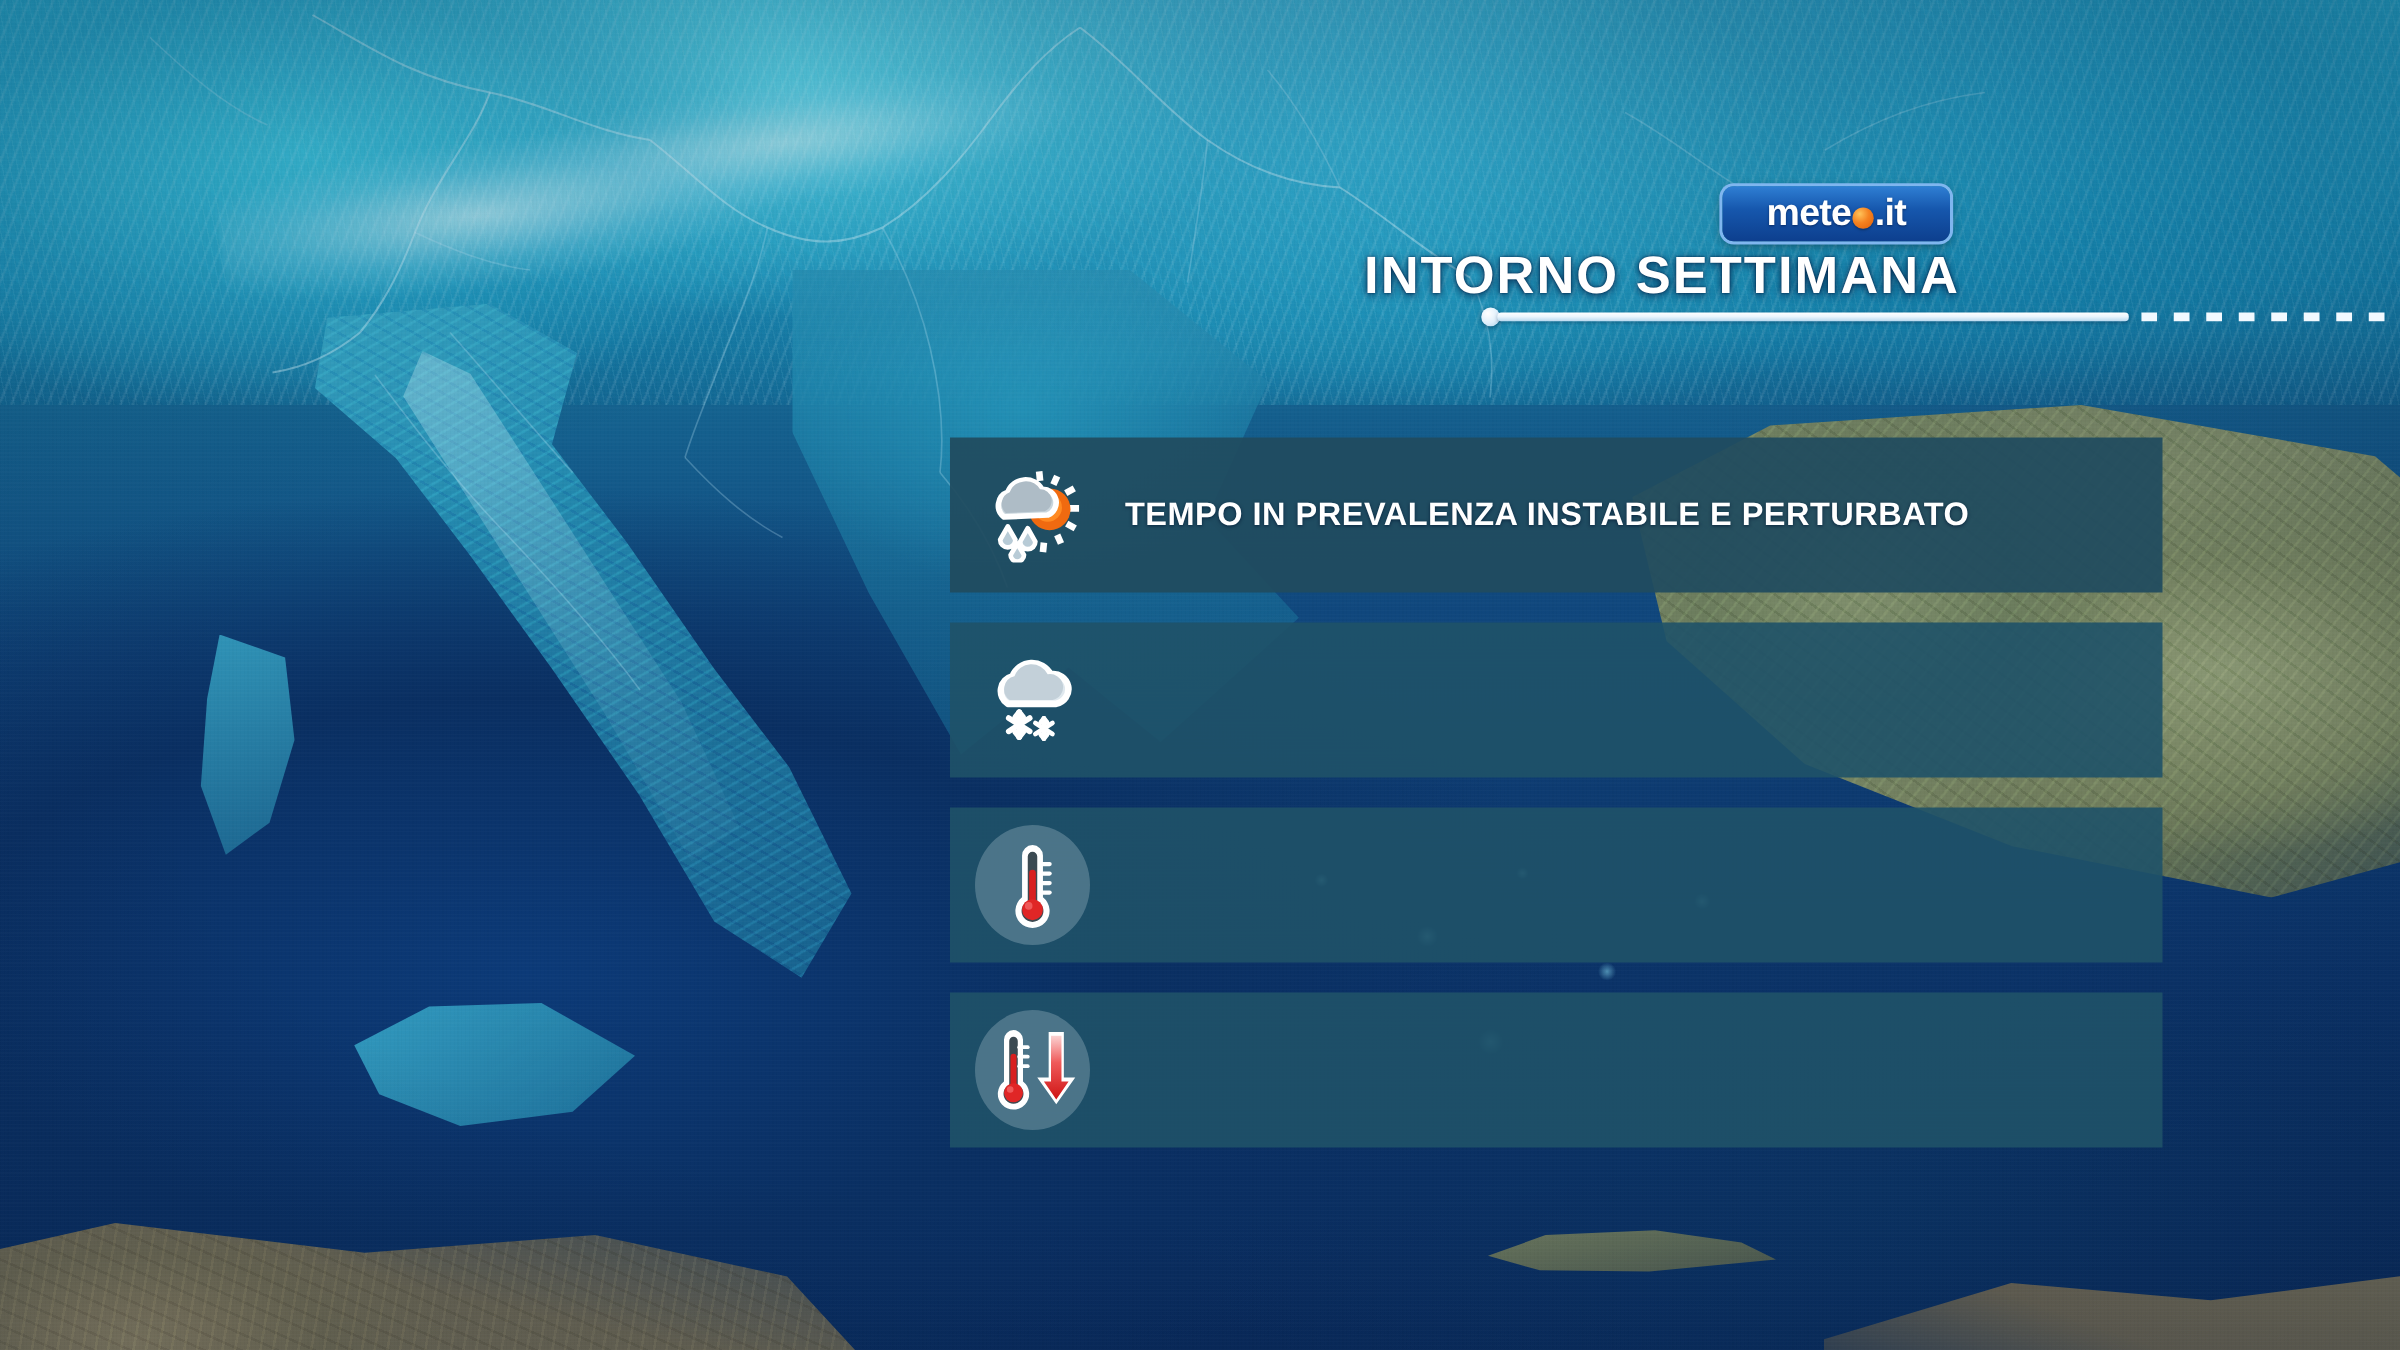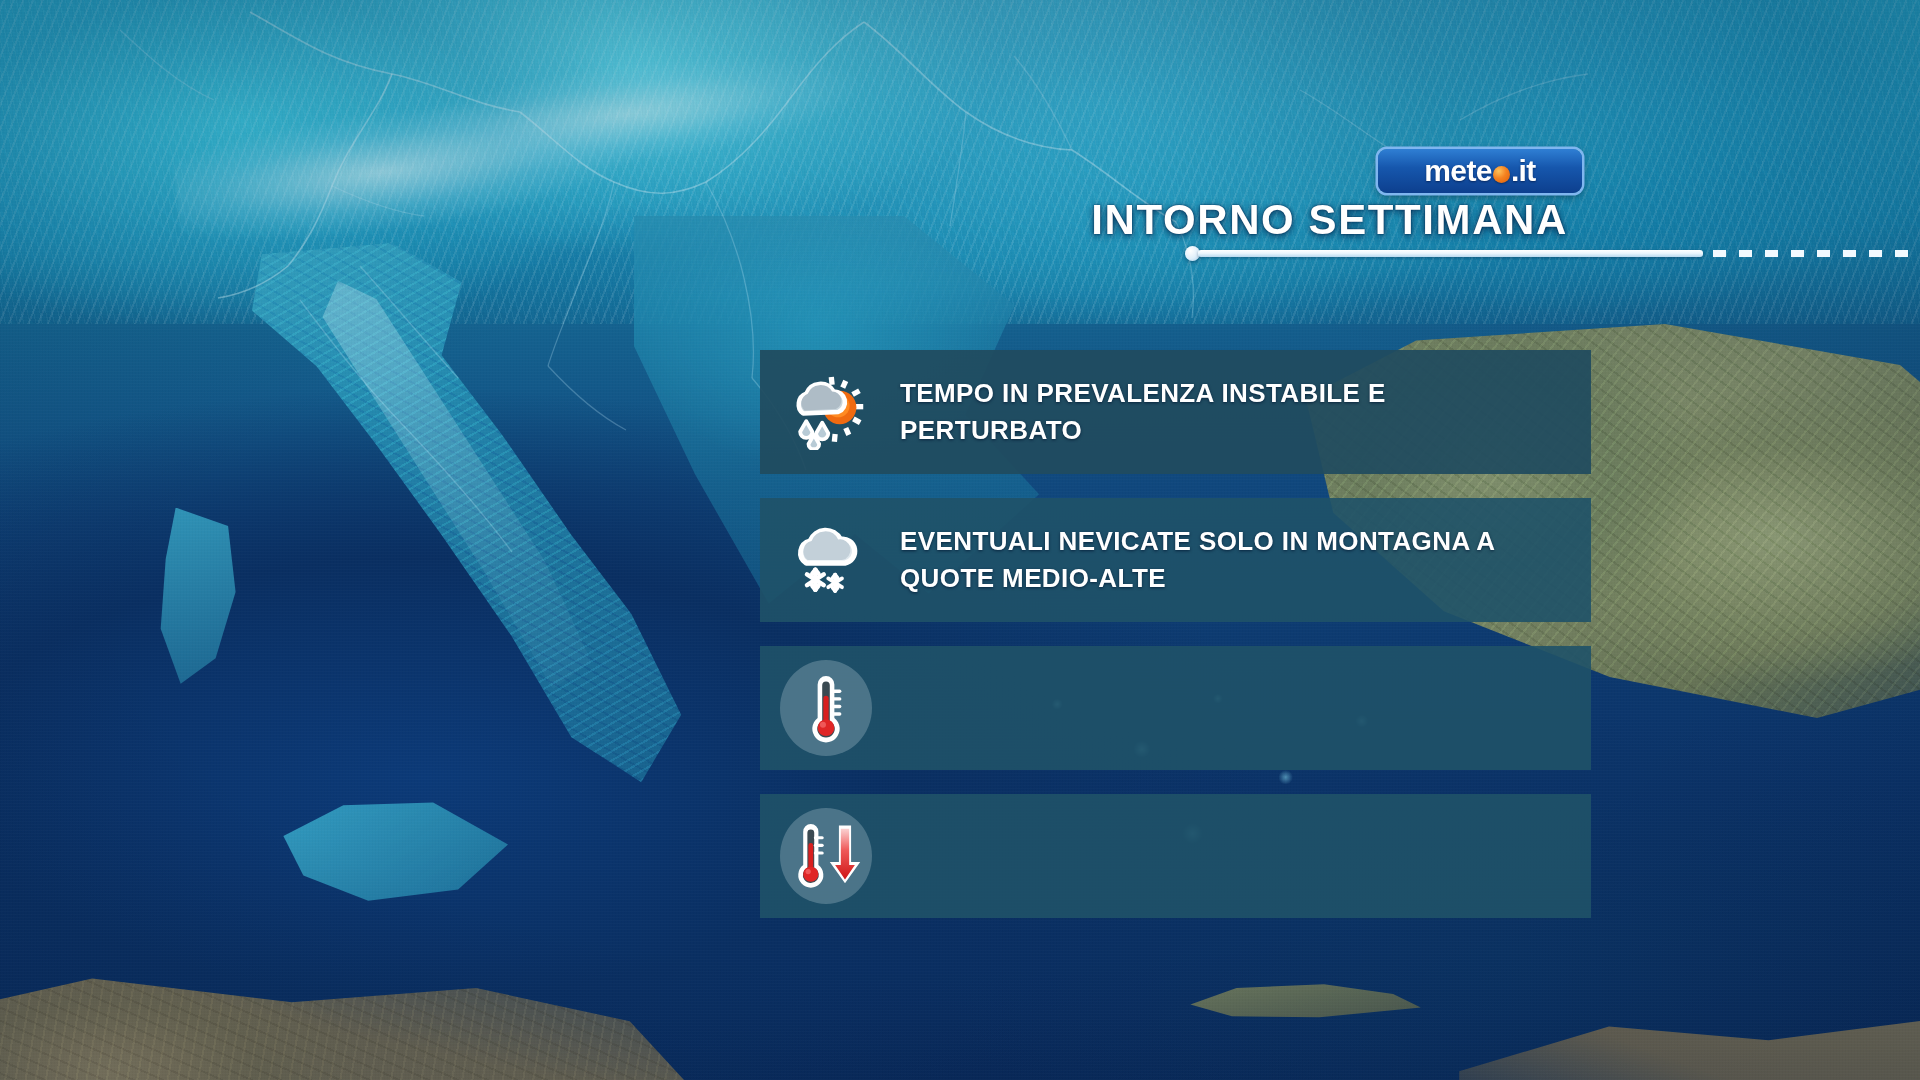--- a/index.html
+++ b/index.html
@@ -168,21 +168,21 @@
     background-image:
       repeating-linear-gradient(0deg, rgba(255,255,255,.05) 0 1px, rgba(0,0,0,0) 1px 3px),
       repeating-linear-gradient(90deg, rgba(0,0,0,.05) 0 1px, rgba(0,0,0,0) 1px 3px);
   }
 
   
   #header { position:absolute; left:0; top:0; width:100%; height:330px; }
 
   #brand-logo {
     position:absolute; left:1378px; top:149px;
-    width:204px; height:44px;
+    width:182px; height:44px;
     border-radius:9px;
     background:linear-gradient(180deg,#2f7fd4 0%, #1657ad 42%, #0d3f8e 100%);
     box-shadow:0 0 0 2.5px #7fb6ef, 0 3px 9px rgba(0,0,0,.45);
     display:flex; align-items:center; justify-content:center;
   }
   #brand-logo .logo-text {
     font-size:30px; font-weight:bold; color:#fff;
     letter-spacing:-.6px; line-height:1;
     display:flex; align-items:center;
     text-shadow:0 1px 2px rgba(0,20,60,.6);
@@ -214,21 +214,21 @@
     border-radius:3px; box-shadow:0 1px 3px rgba(0,20,50,.35);
   }
   #timeline .tl-dashed {
     position:absolute; left:528px; top:5px; right:0; height:7px;
     background-image:linear-gradient(90deg, #f2f9ff 0 13px, rgba(255,255,255,0) 13px 26px);
     background-size:26px 7px; background-repeat:repeat-x;
   }
 
   
   #info-rows {
-    position:absolute; left:760px; top:350px; width:831px;
+    position:absolute; left:760px; top:350px; width:970px;
     display:flex; flex-direction:column; gap:24px;
   }
   .info-row {
     position:relative;
     display:flex; align-items:center;
     background:rgba(31,82,104,.90);
     min-height:112px;
     padding:10px 22px 10px 14px;
   }
   .info-row.row-dark { background:rgba(32,75,95,.93); }
@@ -368,21 +368,20 @@
                 <path d="M-11 -7 L11 7"></path>
                 <path d="M-11 7 L11 -7"></path>
           <path d="M0 -13 l-4 5"></path>
                 <path d="M0 -13 l4 5"></path>
           <path d="M0 13 l-4 -5"></path>
                 <path d="M0 13 l4 -5"></path>
         </g>
       </g>
     </svg></span>
       </div>
-      <div class="row-text"><span>EVENTUALI NEVICATE SOLO IN MONTAGNA A QUOTE MEDIO-ALTE</span></div>
     </div>
     <div class="info-row">
       <div class="icon-wrap">
         <span class="icon-disc"></span>
         <span class="icon-art">
     <svg viewBox="0 0 100 100">
       <path d="M50 8 a11 11 0 0 1 11 11 v44 a18 18 0 1 1 -22 0 v-44 a11 11 0 0 1 11 -11 z" fill="#ffffff"></path>
       <path d="M50 15 a5 5 0 0 1 5 5 v47 a11.5 11.5 0 1 1 -10 0 v-47 a5 5 0 0 1 5 -5 z" fill="#3b4a52"></path>
       <path d="M50 34 a3.5 3.5 0 0 1 3.5 3.5 v30 a9.5 9.5 0 1 1 -7 0 v-30 a3.5 3.5 0 0 1 3.5 -3.5 z" fill="#d81f1f"></path>
       <circle cx="50" cy="76" r="11" fill="#e02626"></circle>

